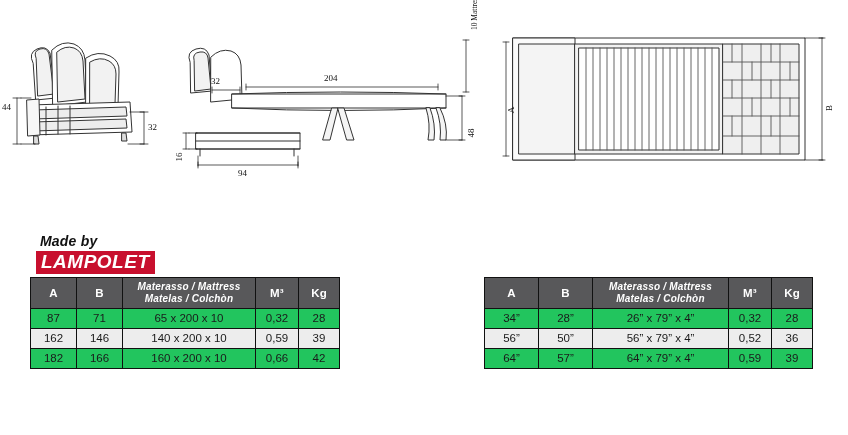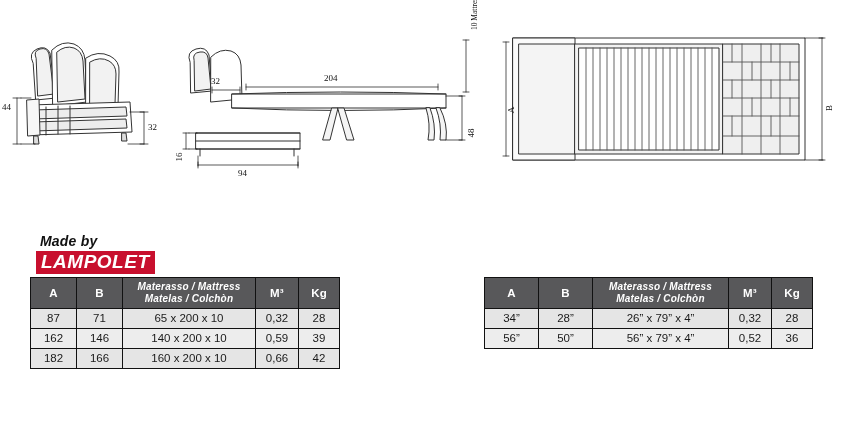--- a/index.html
+++ b/index.html
@@ -45,21 +45,21 @@
     letter-spacing: .2px;
   }
   .spec-table thead th.two-line {
     font-size: 10px;
     line-height: 1.25;
     font-style: italic;
     font-weight: bold;
   }
   .spec-table tbody td {
     height: 19px;
-    background: #e5e5e5;
+    background: #22c55e;
     font-size: 11.5px;
   }
   .spec-table tbody tr:nth-child(even) td {
     background: #ededed;
   }
 
   
   #metric-table { left: 30px; top: 277px; }
   #metric-table .c-a { width: 45px; }
   #metric-table .c-b { width: 45px; }
@@ -327,16 +327,23 @@
         <td>0,32</td>
         <td>28</td>
       </tr>
       <tr>
         <td>56”</td>
         <td>50”</td>
         <td>56” x 79” x 4”</td>
         <td>0,52</td>
         <td>36</td>
       </tr>
+      <tr>
+        <td>64”</td>
+        <td>57”</td>
+        <td>64” x 79” x 4”</td>
+        <td>0,59</td>
+        <td>39</td>
+      </tr>
     </tbody>
   </table>
 
 </div>
 
 </body></html>

